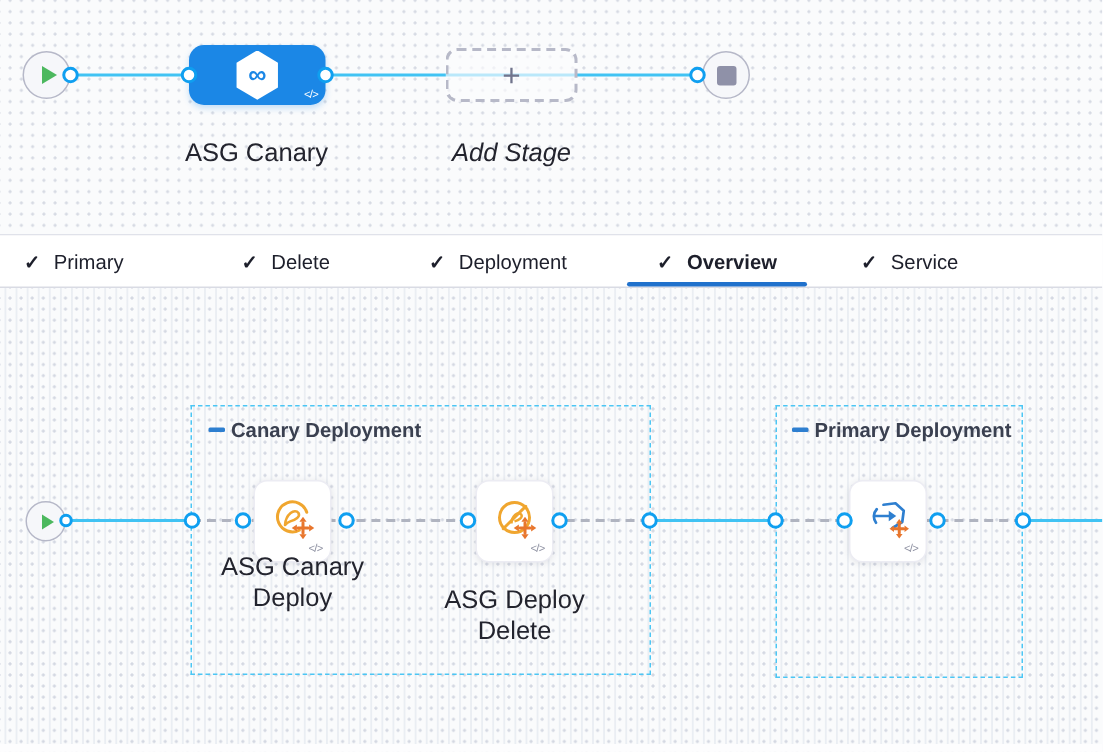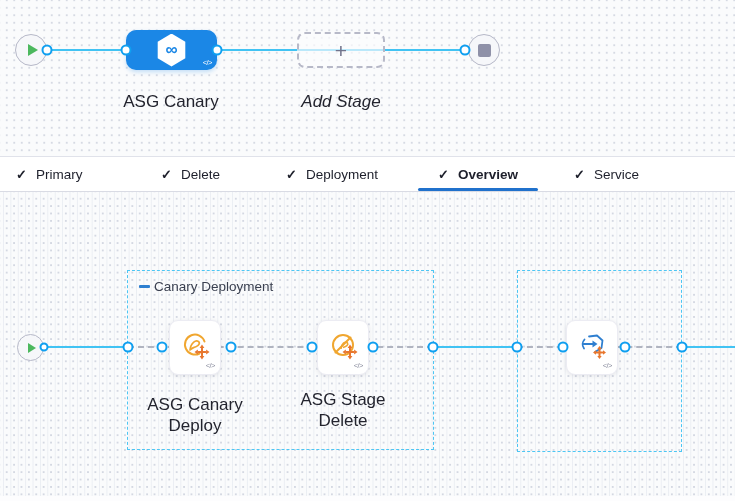--- a/index.html
+++ b/index.html
@@ -53,21 +53,21 @@
              display:flex; align-items:center; justify-content:center; }
   .infinity { color:#1b87e6; font-size:17px; font-weight:700; line-height:1; margin-top:-1px; }
   .code-glyph { position:absolute; font-size:7.5px; letter-spacing:-0.5px; z-index:4; }
   .stage-node .code-glyph { right:5px; bottom:3px; color:#ffffff; }
   .add-stage { position:absolute; left:297px; top:32px; width:88px; height:36px; border:2px dashed #b7b9c8; border-radius:8px;
                background:rgba(252,252,254,0.65); display:flex; align-items:center; justify-content:center; z-index:3; cursor:pointer; }
   .add-plus { font-size:21px; color:#71748c; font-weight:400; line-height:1; }
 
   
   .group-box { position:absolute; border:1px dashed #4cc6f4; z-index:1; }
-  .group-label { position:absolute; display:flex; align-items:center; gap:4px; z-index:3; cursor:pointer; }
+  .group-label { position:absolute; display:flex; align-items:center; gap:4px; z-index:3; cursor:pointer;font-weight:bold; }
   .group-label .dash { width:11px; height:2.5px; background:#2e7fd0; border-radius:1px; }
   .group-label .gtext { font-size:13.5px; color:#3a4050; }
   .step-card { position:absolute; top:320px; width:52px; height:55px; background:#ffffff; border:1px solid #ececf3; border-radius:9px;
                box-shadow:0 1px 4px rgba(40,41,61,0.10); z-index:3; cursor:pointer; }
   .step-card svg { position:absolute; left:50%; top:45%; transform:translate(-50%,-50%); }
   .step-card .code-glyph { right:5px; bottom:4px; color:#8c8fa0; }
 </style>
 </head>
 <body>
 
@@ -126,20 +126,24 @@
     <div class="tab-underline"></div>
   </div>
 
   <div class="canvas canvas-bottom"></div>
 
   <div class="group-box" style="left:127px; top:270px; width:307px; height:180px;"></div>
   <div class="group-box" style="left:517px; top:270px; width:165px; height:182px;"></div>
   <div class="group-label" style="left:139px; top:279px;">
     <span class="dash"></span>
     <span class="gtext">Canary Deployment</span>
+  </div>
+  <div class="group-label" style="left:528px; top:279px;">
+    <span class="dash"></span>
+    <span class="gtext">Primary Deployment</span>
   </div>
 
   <div class="line" style="left:44px;  top:346px; width:84px;"></div>
   <div class="dline" style="left:128px; top:346px; width:305px;"></div>
   <div class="line" style="left:433px; top:346px; width:84px;"></div>
   <div class="dline" style="left:517px; top:346px; width:165px;"></div>
   <div class="line" style="left:682px; top:346px; width:53px;"></div>
 
   <div class="endpoint" style="left:17px; top:334px; width:27px; height:27px;">
     <div class="play-tri sm"></div>
@@ -166,40 +170,40 @@
         </g>
       <g fill="#e8762d">
         <path d="M23 15.5l2.4 3.4h-4.8z"></path>
           <path d="M23 30.5l2.4-3.4h-4.8z"></path>
         <path d="M15.5 23l3.4-2.4v4.8z"></path>
           <path d="M30.5 23l-3.4-2.4v4.8z"></path>
       </g>
     </svg>
     <span class="code-glyph">&lt;/&gt;</span>
   </div>
-  <div class="graph-label" style="left:145px; top:394px; width:100px;">ASG Canary Deploy</div>
+  <div class="graph-label" style="left:145px; top:367px; width:100px;">ASG Canary Deploy</div>
 
   <div class="step-card" style="left:317px;">
     <svg width="32" height="32" viewBox="0 0 32 32">
       <circle cx="16" cy="16" r="10" fill="none" stroke="#f0a62f" stroke-width="2"></circle>
       <path d="M14 20 C 14 15, 18.5 11.5, 20.5 14 C 21.8 16, 19 17.6, 16 18.6" fill="none" stroke="#f0a62f" stroke-width="1.6"></path>
       <path d="M8.5 23.5 L 23.5 8.5" stroke="#f0a62f" stroke-width="2" stroke-linecap="round"></path>
       <g stroke="#e8762d" stroke-width="2" stroke-linecap="round">
           <path d="M23 19.5v7M19.5 23h7"></path>
         </g>
       <g fill="#e8762d">
         <path d="M23 15.5l2.4 3.4h-4.8z"></path>
           <path d="M23 30.5l2.4-3.4h-4.8z"></path>
         <path d="M15.5 23l3.4-2.4v4.8z"></path>
           <path d="M30.5 23l-3.4-2.4v4.8z"></path>
       </g>
     </svg>
     <span class="code-glyph">&lt;/&gt;</span>
   </div>
-  <div class="graph-label" style="left:293px; top:389px; width:100px;">ASG Stage Delete</div>
+  <div class="graph-label" style="left:293px; top:389px; width:100px;">ASG Deploy Delete</div>
 
   <div class="step-card" style="left:566px;">
     <svg width="32" height="32" viewBox="0 0 32 32">
       <path d="M13 7.5 L21 6.5 L26.5 11.5 L25.5 19 L19 23" fill="none" stroke="#2e7fd0" stroke-width="1.8" stroke-linejoin="round" stroke-linecap="round"></path>
       <path d="M8 19.5 A7 7 0 0 1 8.5 10.5" fill="none" stroke="#2e7fd0" stroke-width="1.8" stroke-linecap="round"></path>
       <path d="M7.5 15 h10" stroke="#2e7fd0" stroke-width="1.8" stroke-linecap="round"></path>
       <path d="M16.5 11.5 L21.5 15 L16.5 18.5 Z" fill="#2e7fd0"></path>
       <g stroke="#e8762d" stroke-width="2" stroke-linecap="round">
           <path d="M23.5 20.5v6M20.5 23.5h6"></path>
         </g>

